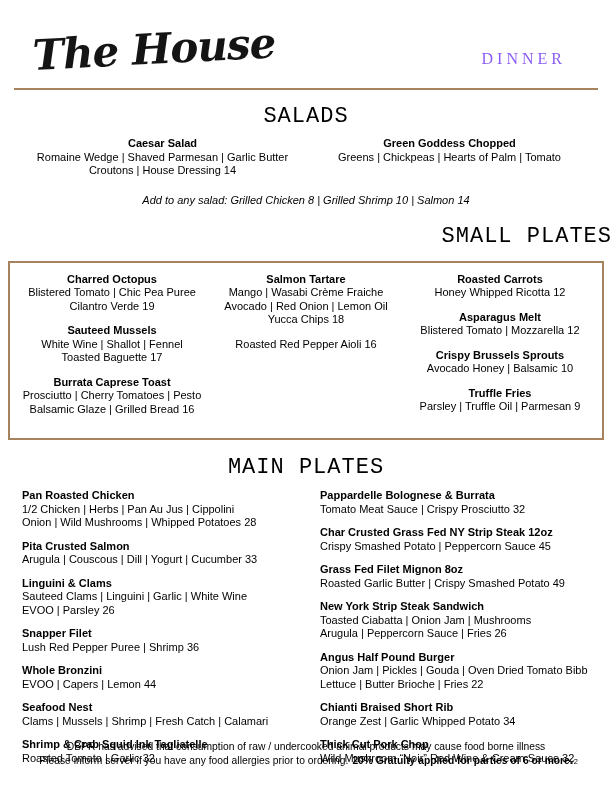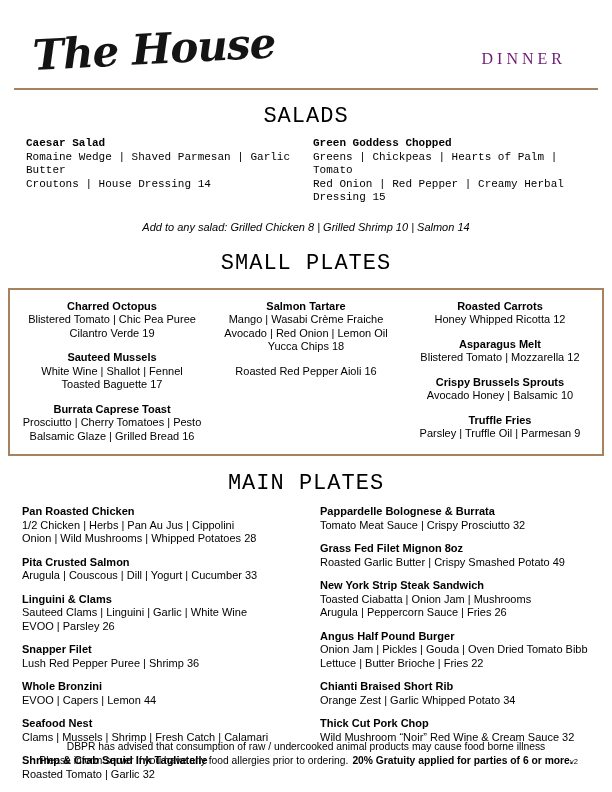--- a/index.html
+++ b/index.html
@@ -8,45 +8,45 @@
     position: relative; overflow: hidden; color: #000;
     font-family: "Liberation Sans", sans-serif;
   }
   
   .header { display: flex; justify-content: space-between; align-items: flex-end; padding: 6px 46px 0 34px; height: 74px; }
   .logo {
     font-family: "DejaVu Serif", serif; font-style: italic; font-weight: 700;
     font-size: 42px; letter-spacing: -1px; transform: rotate(-3deg);
     transform-origin: left bottom; color: #141414;
   }
-  .menu-type { font-family: "Liberation Serif", serif; font-size: 16px; letter-spacing: 4px; padding-bottom: 12px; color: #701a75; margin-left: 32px; }
+  .menu-type { font-family: "Liberation Serif", serif; font-size: 16px; letter-spacing: 4px; padding-bottom: 12px; color: #8b5cf6; margin-left: 32px; }
   .rule { border: none; border-top: 2px solid #a6825f; margin: 8px 14px 0 14px; }
 
   
   .section-title {
     font-family: Liberation Mono, monospace; font-weight: 400; font-size: 22px;
     letter-spacing: 1px; text-align: center; margin: 0;
   }
   .title-salads { padding: 14px 0 8px; }
-  .title-small  { padding: 16px 0 8px; }
+  .title-small  { padding: 16px 0 8px; text-align: right; }
   .title-main   { padding: 15px 0 9px; }
 
   
   .item-name { font-weight: 700; font-size: 11px; line-height: 13.5px; }
   .item-desc { font-size: 11px; line-height: 13.5px; }
 
   
   .salads-grid { display: grid; grid-template-columns: 1fr 1fr; padding: 0 26px; column-gap: 14px; }
-  .centered { text-align: left; font-family: Liberation Mono, monospace; }
+  .centered { text-align: center; }
   .salad-item { margin-bottom: 4px; }
   .addon-line { text-align: center; font-style: italic; font-size: 11px; padding: 12px 0 2px; }
 
   
   .sp-box {
-    border: 2px solid #a6825f; margin: 4px 8px 0; padding: 10px 6px 0;
+    border: 2px solid #a6825f; margin: 4px 8px 0; padding: 10px 6px 11px;
     display: grid; grid-template-columns: 1fr 1.02fr 1fr;
   }
   .sp-col { text-align: center; }
   .sp-item { margin-bottom: 11px; }
 
   
   .main-grid { display: grid; grid-template-columns: 1fr 1fr; padding: 0 22px; column-gap: 28px; }
   .mp-item { margin-bottom: 10px; }
 
   
@@ -68,21 +68,20 @@
   <h2 class="section-title title-salads">SALADS</h2>
   <div class="salads-grid">
     <div class="salad-item centered">
       <div class="item-name">Caesar Salad</div>
       <div class="item-desc">Romaine Wedge | Shaved Parmesan | Garlic Butter</div>
       <div class="item-desc">Croutons | House Dressing  14</div>
     </div>
     <div class="salad-item centered">
       <div class="item-name">Green Goddess Chopped</div>
       <div class="item-desc">Greens | Chickpeas | Hearts of Palm | Tomato</div>
-      <div class="item-desc">Red Onion | Red Pepper | Creamy Herbal Dressing 15</div>
     </div>
   </div>
   <div class="addon-line">Add to any salad:  Grilled Chicken 8  |  Grilled Shrimp 10  |  Salmon 14</div>
 
   <h2 class="section-title title-small">SMALL PLATES</h2>
   <div class="sp-box">
     <div class="sp-col">
       <div class="sp-item">
         <div class="item-name">Charred Octopus</div>
         <div class="item-desc">Blistered Tomato | Chic Pea Puree</div>
@@ -163,20 +162,24 @@
         <div class="item-name">Shrimp &amp; Crab Squid Ink Tagliatelle</div>
         <div class="item-desc">Roasted Tomato | Garlic  32</div>
       </div>
     </div>
     <div class="mp-col">
       <div class="mp-item">
         <div class="item-name">Pappardelle Bolognese &amp; Burrata</div>
         <div class="item-desc">Tomato Meat Sauce | Crispy Prosciutto  32</div>
       </div>
       <div class="mp-item">
+        <div class="item-name">Char Crusted Grass Fed NY Strip Steak 12oz</div>
+        <div class="item-desc">Crispy Smashed Potato | Peppercorn Sauce  45</div>
+      </div>
+      <div class="mp-item">
         <div class="item-name">Grass Fed Filet Mignon 8oz</div>
         <div class="item-desc">Roasted Garlic Butter | Crispy Smashed Potato  49</div>
       </div>
       <div class="mp-item">
         <div class="item-name">New York Strip Steak Sandwich</div>
         <div class="item-desc">Toasted Ciabatta | Onion Jam | Mushrooms</div>
         <div class="item-desc">Arugula | Peppercorn Sauce | Fries  26</div>
       </div>
       <div class="mp-item">
         <div class="item-name">Angus Half Pound Burger</div>

